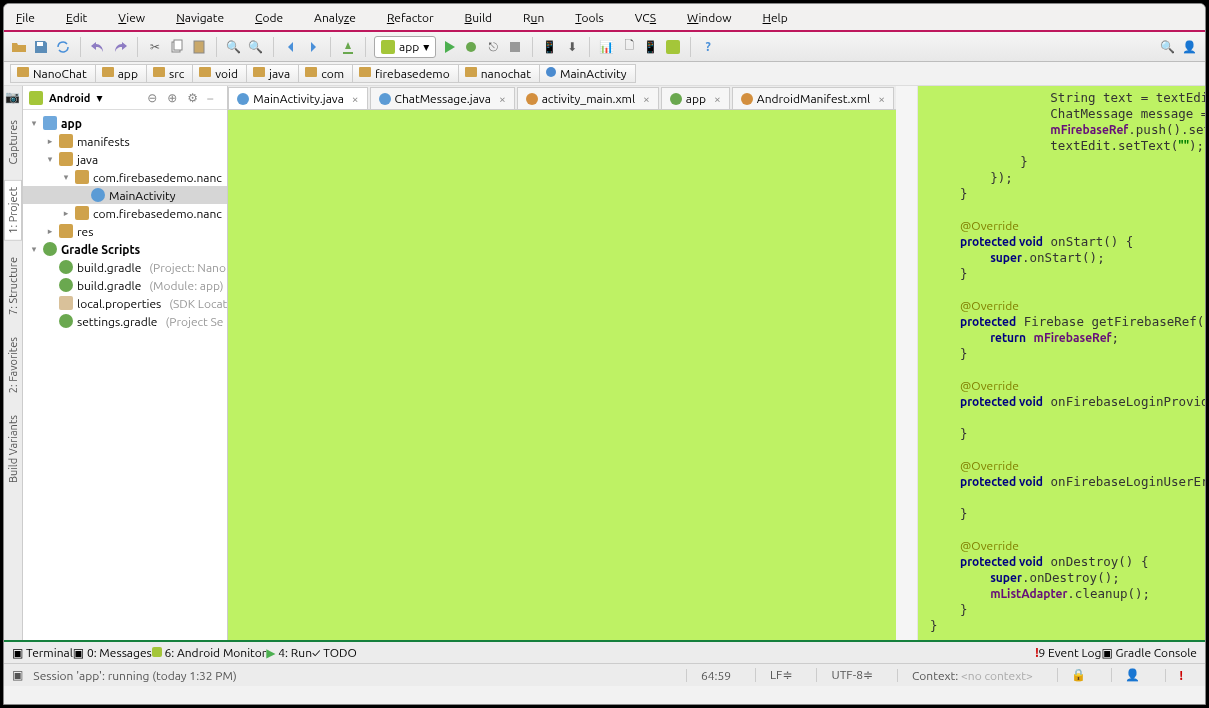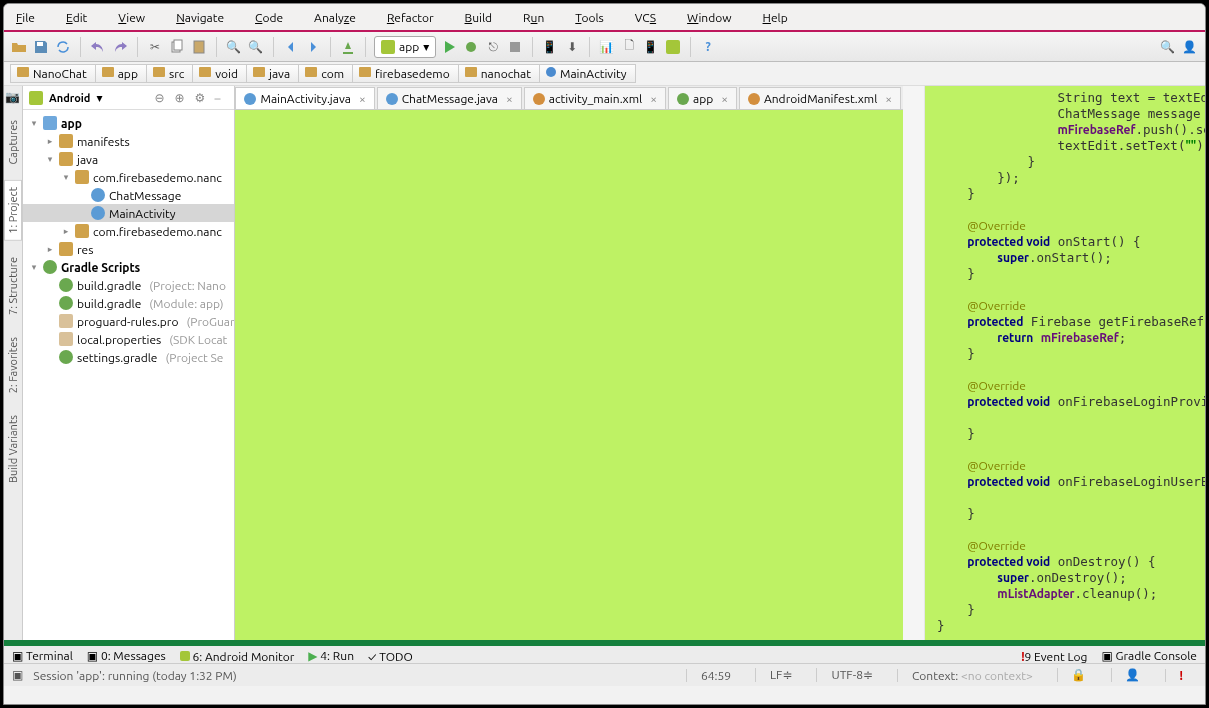--- a/index.html
+++ b/index.html
@@ -61,21 +61,21 @@
 .code{flex:1;overflow:auto;font-family:"DejaVu Sans Mono",monospace;font-size:12.5px;line-height:16px;padding:4px 0 4px 12px;white-space:pre;color:#333}
 .kw{color:#000080;font-weight:bold}
 .ann{color:#808000}
 .str{color:#008000;font-weight:bold}
 .enm{color:#660e7a;font-style:italic;font-weight:bold}
 .fld{color:#660e7a;font-weight:bold}
 .rmargin{width:18px;background:#fff;border-left:1px solid #eee;position:relative}
 .rmark{position:absolute;right:2px;width:10px;height:3px}
 .rightgutter{width:22px;background:#ececec;border-left:1px solid #ccc;display:flex;flex-direction:column;align-items:center;padding-top:4px;gap:10px}
 .line-hl{background:#fffbe6;display:inline-block;width:100%}
-.bottombar{height:23px;background:#ececec;border-top:6px solid #15803d;display:flex;align-items:flex-end;padding:0 8px;gap:14px;font-size:11px}
+.bottombar{height:23px;background:#ececec;border-top:2px solid #15803d;display:flex;align-items:center;padding:0 8px;gap:0;font-size:11px}
 .bottombar .spacer{flex:1}
 .statusbar{height:23px;background:#ececec;border-top:1px solid #ccc;display:flex;align-items:center;padding:0 8px;gap:10px;font-size:11px;color:#555}
 .statusbar .spacer{flex:1}
 .statusbar .cell{padding:0 14px;border-left:1px solid #ccc}
 .redicon{color:#c00;font-weight:bold}
 </style>
 </head>
 <body>
 <div class="window">
 
@@ -269,25 +269,20 @@
           <div class="treeitem" style="padding-left: 22px;">
             <span class="arrow">▾</span>
             <span class="ticon folder"></span>
             <span>java</span>
           </div>
           <div class="treeitem" style="padding-left: 38px;">
             <span class="arrow">▾</span>
             <span class="ticon pkg"></span>
             <span>com.firebasedemo.nanc</span>
           </div>
-          <div class="treeitem" style="padding-left: 54px;">
-            <span class="arrow">&nbsp;</span>
-            <span class="ticon cls"></span>
-            <span>ChatMessage</span>
-          </div>
           <div class="treeitem sel" style="padding-left: 54px;">
             <span class="arrow">&nbsp;</span>
             <span class="ticon cls"></span>
             <span>MainActivity</span>
           </div>
           <div class="treeitem" style="padding-left: 38px;">
             <span class="arrow">▸</span>
             <span class="ticon pkg"></span>
             <span>com.firebasedemo.nanc</span>
           </div>
@@ -305,26 +300,20 @@
             <span class="arrow">&nbsp;</span>
             <span class="ticon gradle"></span>
             <span>build.gradle</span>
             <span class="note">(Project: Nano</span>
           </div>
           <div class="treeitem" style="padding-left: 22px;">
             <span class="arrow">&nbsp;</span>
             <span class="ticon gradle"></span>
             <span>build.gradle</span>
             <span class="note">(Module: app)</span>
-          </div>
-          <div class="treeitem" style="padding-left: 22px;">
-            <span class="arrow">&nbsp;</span>
-            <span class="ticon file"></span>
-            <span>proguard-rules.pro</span>
-            <span class="note">(ProGuar</span>
           </div>
           <div class="treeitem" style="padding-left: 22px;">
             <span class="arrow">&nbsp;</span>
             <span class="ticon file"></span>
             <span>local.properties</span>
             <span class="note">(SDK Locat</span>
           </div>
           <div class="treeitem" style="padding-left: 22px;">
             <span class="arrow">&nbsp;</span>
             <span class="ticon gradle"></span>

